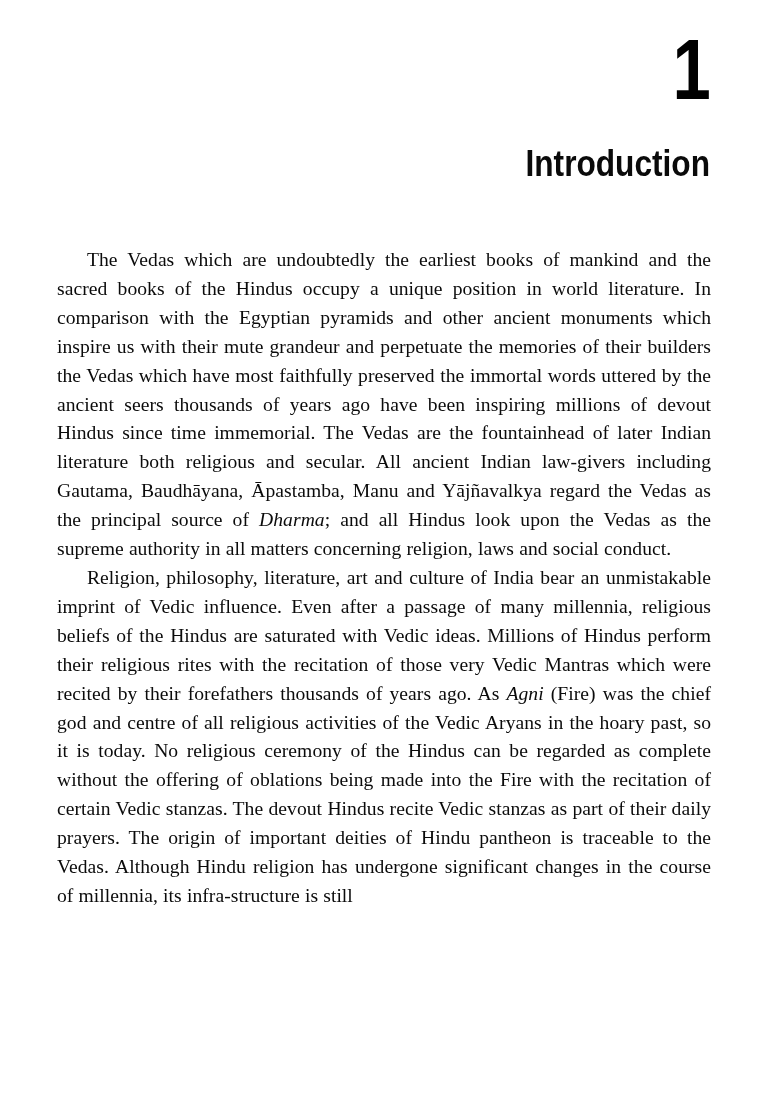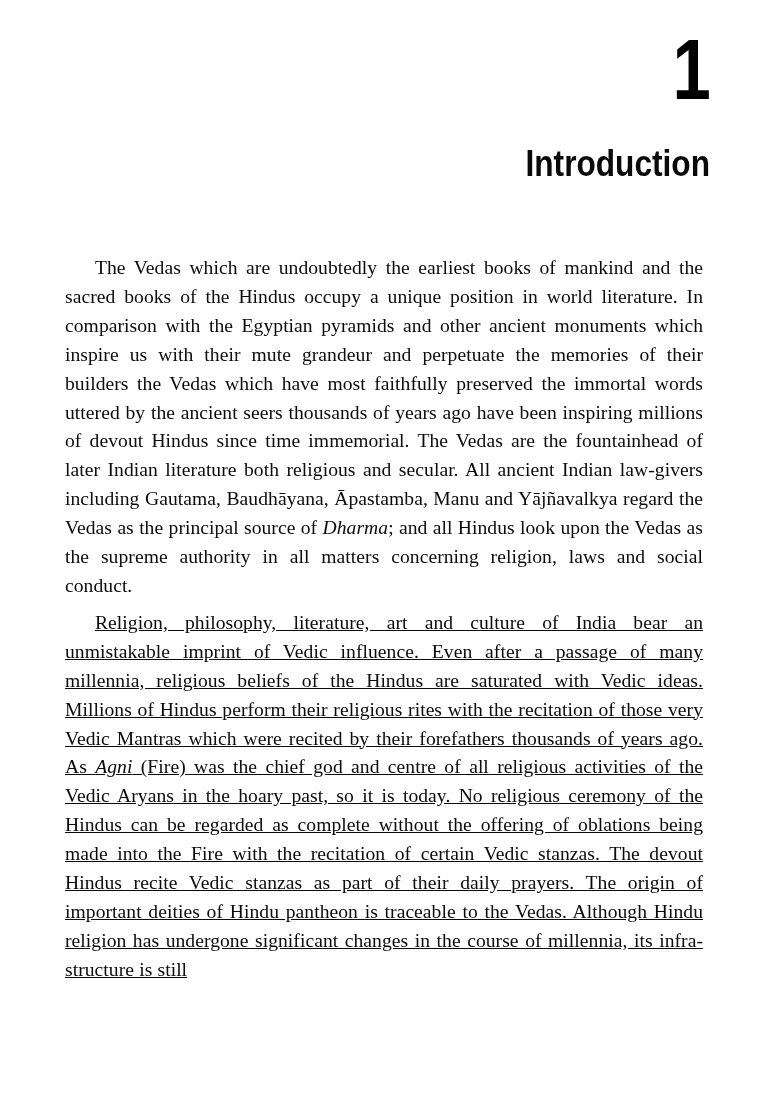--- a/index.html
+++ b/index.html
@@ -65,21 +65,21 @@
 
   
   .body-text {
     position: absolute;
     left: 57px;
     top: 246px;
     width: 654px;
   }
 
   .para {
-    margin: 8px;
+    margin: 0;
     padding: 0;
     text-align: justify;
     text-justify: inter-word;
     font-size: 19.6px;
     line-height: 28.9px;
     letter-spacing: 0.05px;
     word-spacing: 0.2px;
     text-indent: 30px;
     hyphens: none;
   }
@@ -89,21 +89,20 @@
   }
 
   .para i,
   .para em {
     font-style: italic;
   }
 
   
   .body-text .para:last-child {
     margin-bottom: 0;
-    text-decoration: underline;
   }
 </style>
 </head>
 <body>
 
 <div class="page">
 
   <div class="chapter-head">
     <span class="chapter-number">1</span>
     <span class="chapter-title">Introduction</span>

